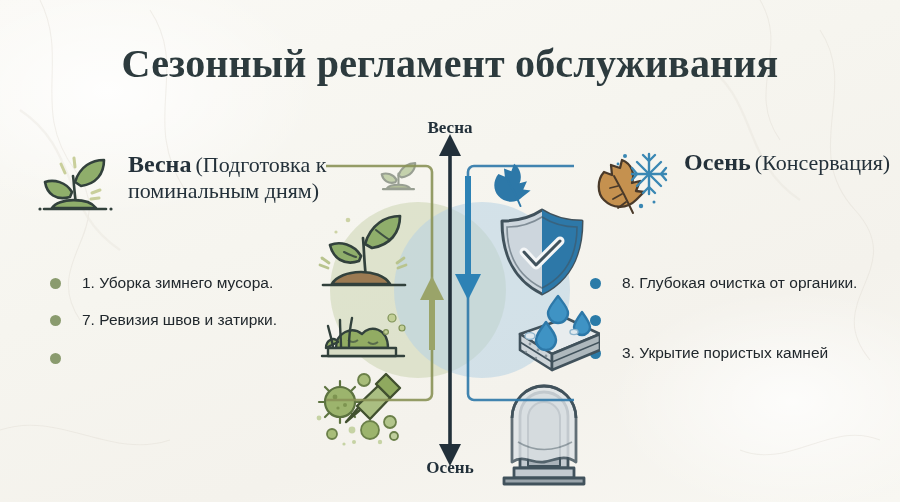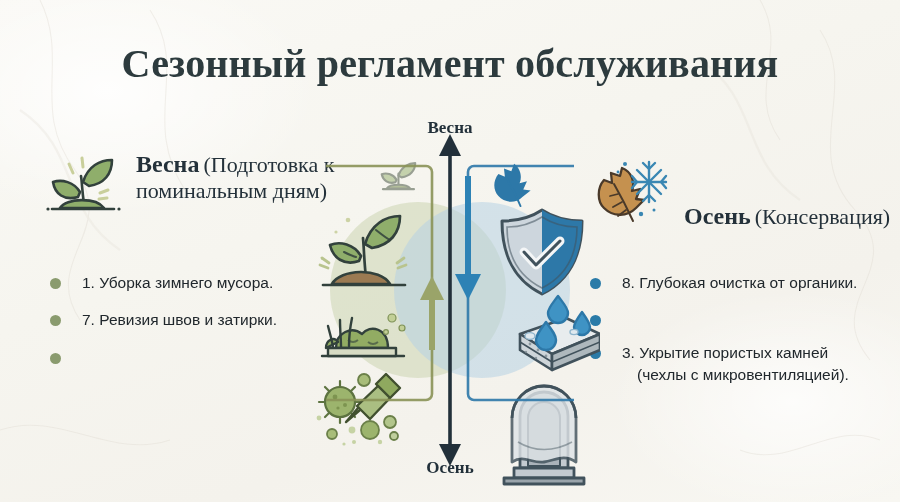--- a/index.html
+++ b/index.html
@@ -23,22 +23,22 @@
     position:absolute;left:0;right:0;top:40px;
     text-align:center;
     font-family:"Liberation Serif", serif;
     font-weight:bold;
     font-size:40px;
     color:#2d3b3e;
     letter-spacing:.2px;
   }
   
   .season-head{position:absolute;display:flex;align-items:flex-start;gap:12px;}
-  #spring-head{left:42px;top:152px;width:330px;}
-  #autumn-head{left:592px;top:158px;width:300px;align-items:flex-end;}
+  #spring-head{left:34px;top:152px;width:330px;}
+  #autumn-head{left:592px;top:150px;width:300px;}
   .head-icon{flex:0 0 auto;}
   .head-text{font-family:"Liberation Serif", serif;color:#22303a;}
   .head-name{font-size:24px;font-weight:bold;line-height:1.05;color:#24313a;}
   .head-sub{font-size:22px;line-height:1.18;color:#24313a;margin-top:2px;}
   
   .bullets{position:absolute;}
   #spring-list{left:50px;top:272px;width:290px;}
   #autumn-list{left:590px;top:272px;width:300px;}
   .bullet-row{display:flex;align-items:flex-start;gap:21px;margin-bottom:16px;}
   .dot{flex:0 0 auto;width:11px;height:11px;border-radius:50%;margin-top:6px;}
@@ -162,21 +162,20 @@
       <span>8. Глубокая очистка от органики.</span>
     </span>
   </div>
   <div class="bullet-row">
     <span class="dot"></span>
   </div>
   <div class="bullet-row">
     <span class="dot"></span>
     <span class="bullet-text">
       <span>3. Укрытие пористых камней</span>
-      <span class="cont">(чехлы с микровентиляцией).</span>
     </span>
   </div>
 </div>
 
 <div id="stage">
 
   <div id="axis-top">Весна</div>
   <div id="axis-bottom">Осень</div>
 
   <svg width="300" height="400" viewBox="0 0 300 400" style="position:absolute;left:0;top:0;">

